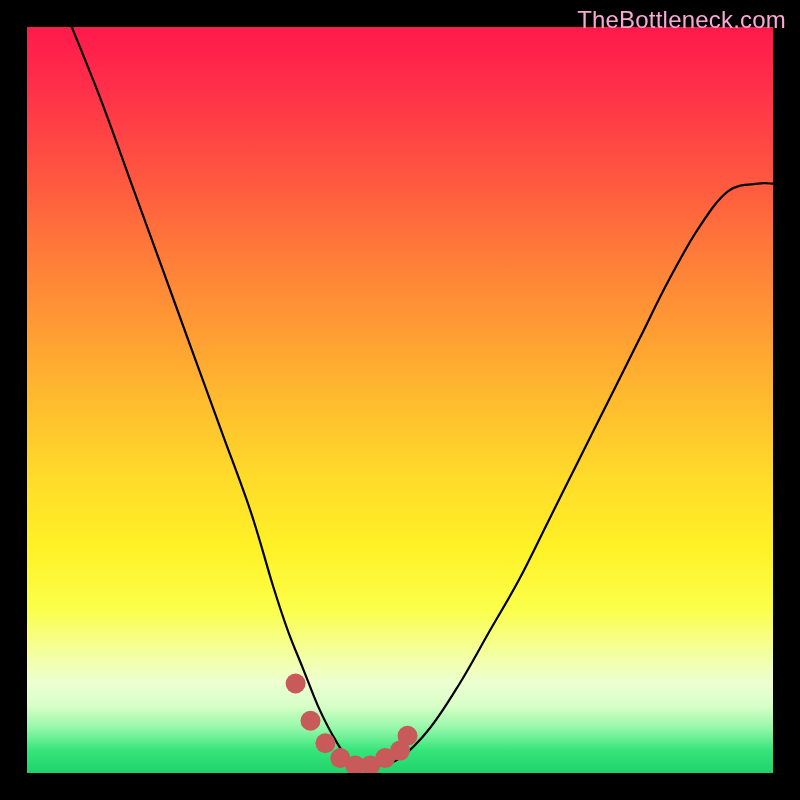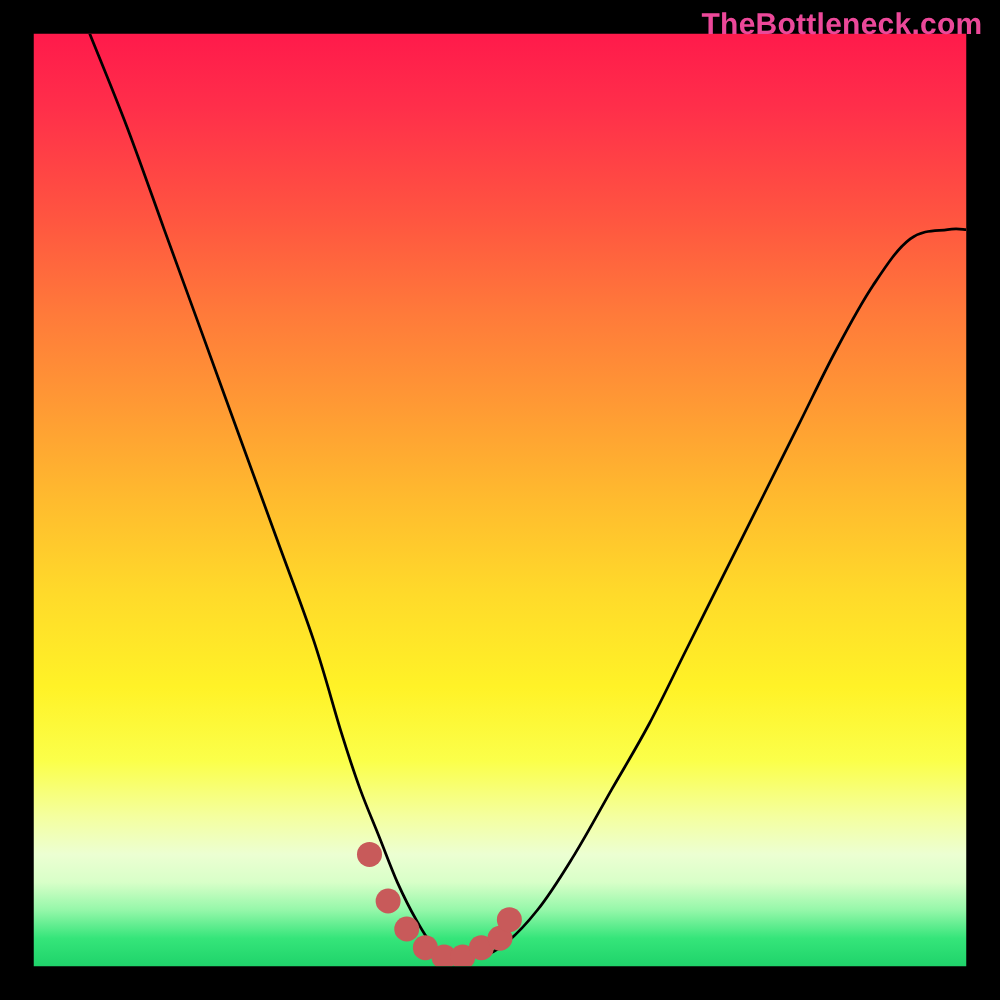--- a/index.html
+++ b/index.html
@@ -14,23 +14,23 @@
   .frame {
     position: relative;
     width: 800px;
     height: 800px;
     background: #000;
   }
   .watermark {
     position: absolute;
     top: 6px;
     right: 14px;
-    color: #ec4899;
+    color: #f9a8d4;
     font-size: 24px;
-    font-weight: 700;
+    font-weight: 400;
     letter-spacing: 0.2px;
     z-index: 5;
     user-select: none;
   }
   .plot-area {
     position: absolute;
     left: 27px;
     top: 27px;
     width: 746px;
     height: 746px;

